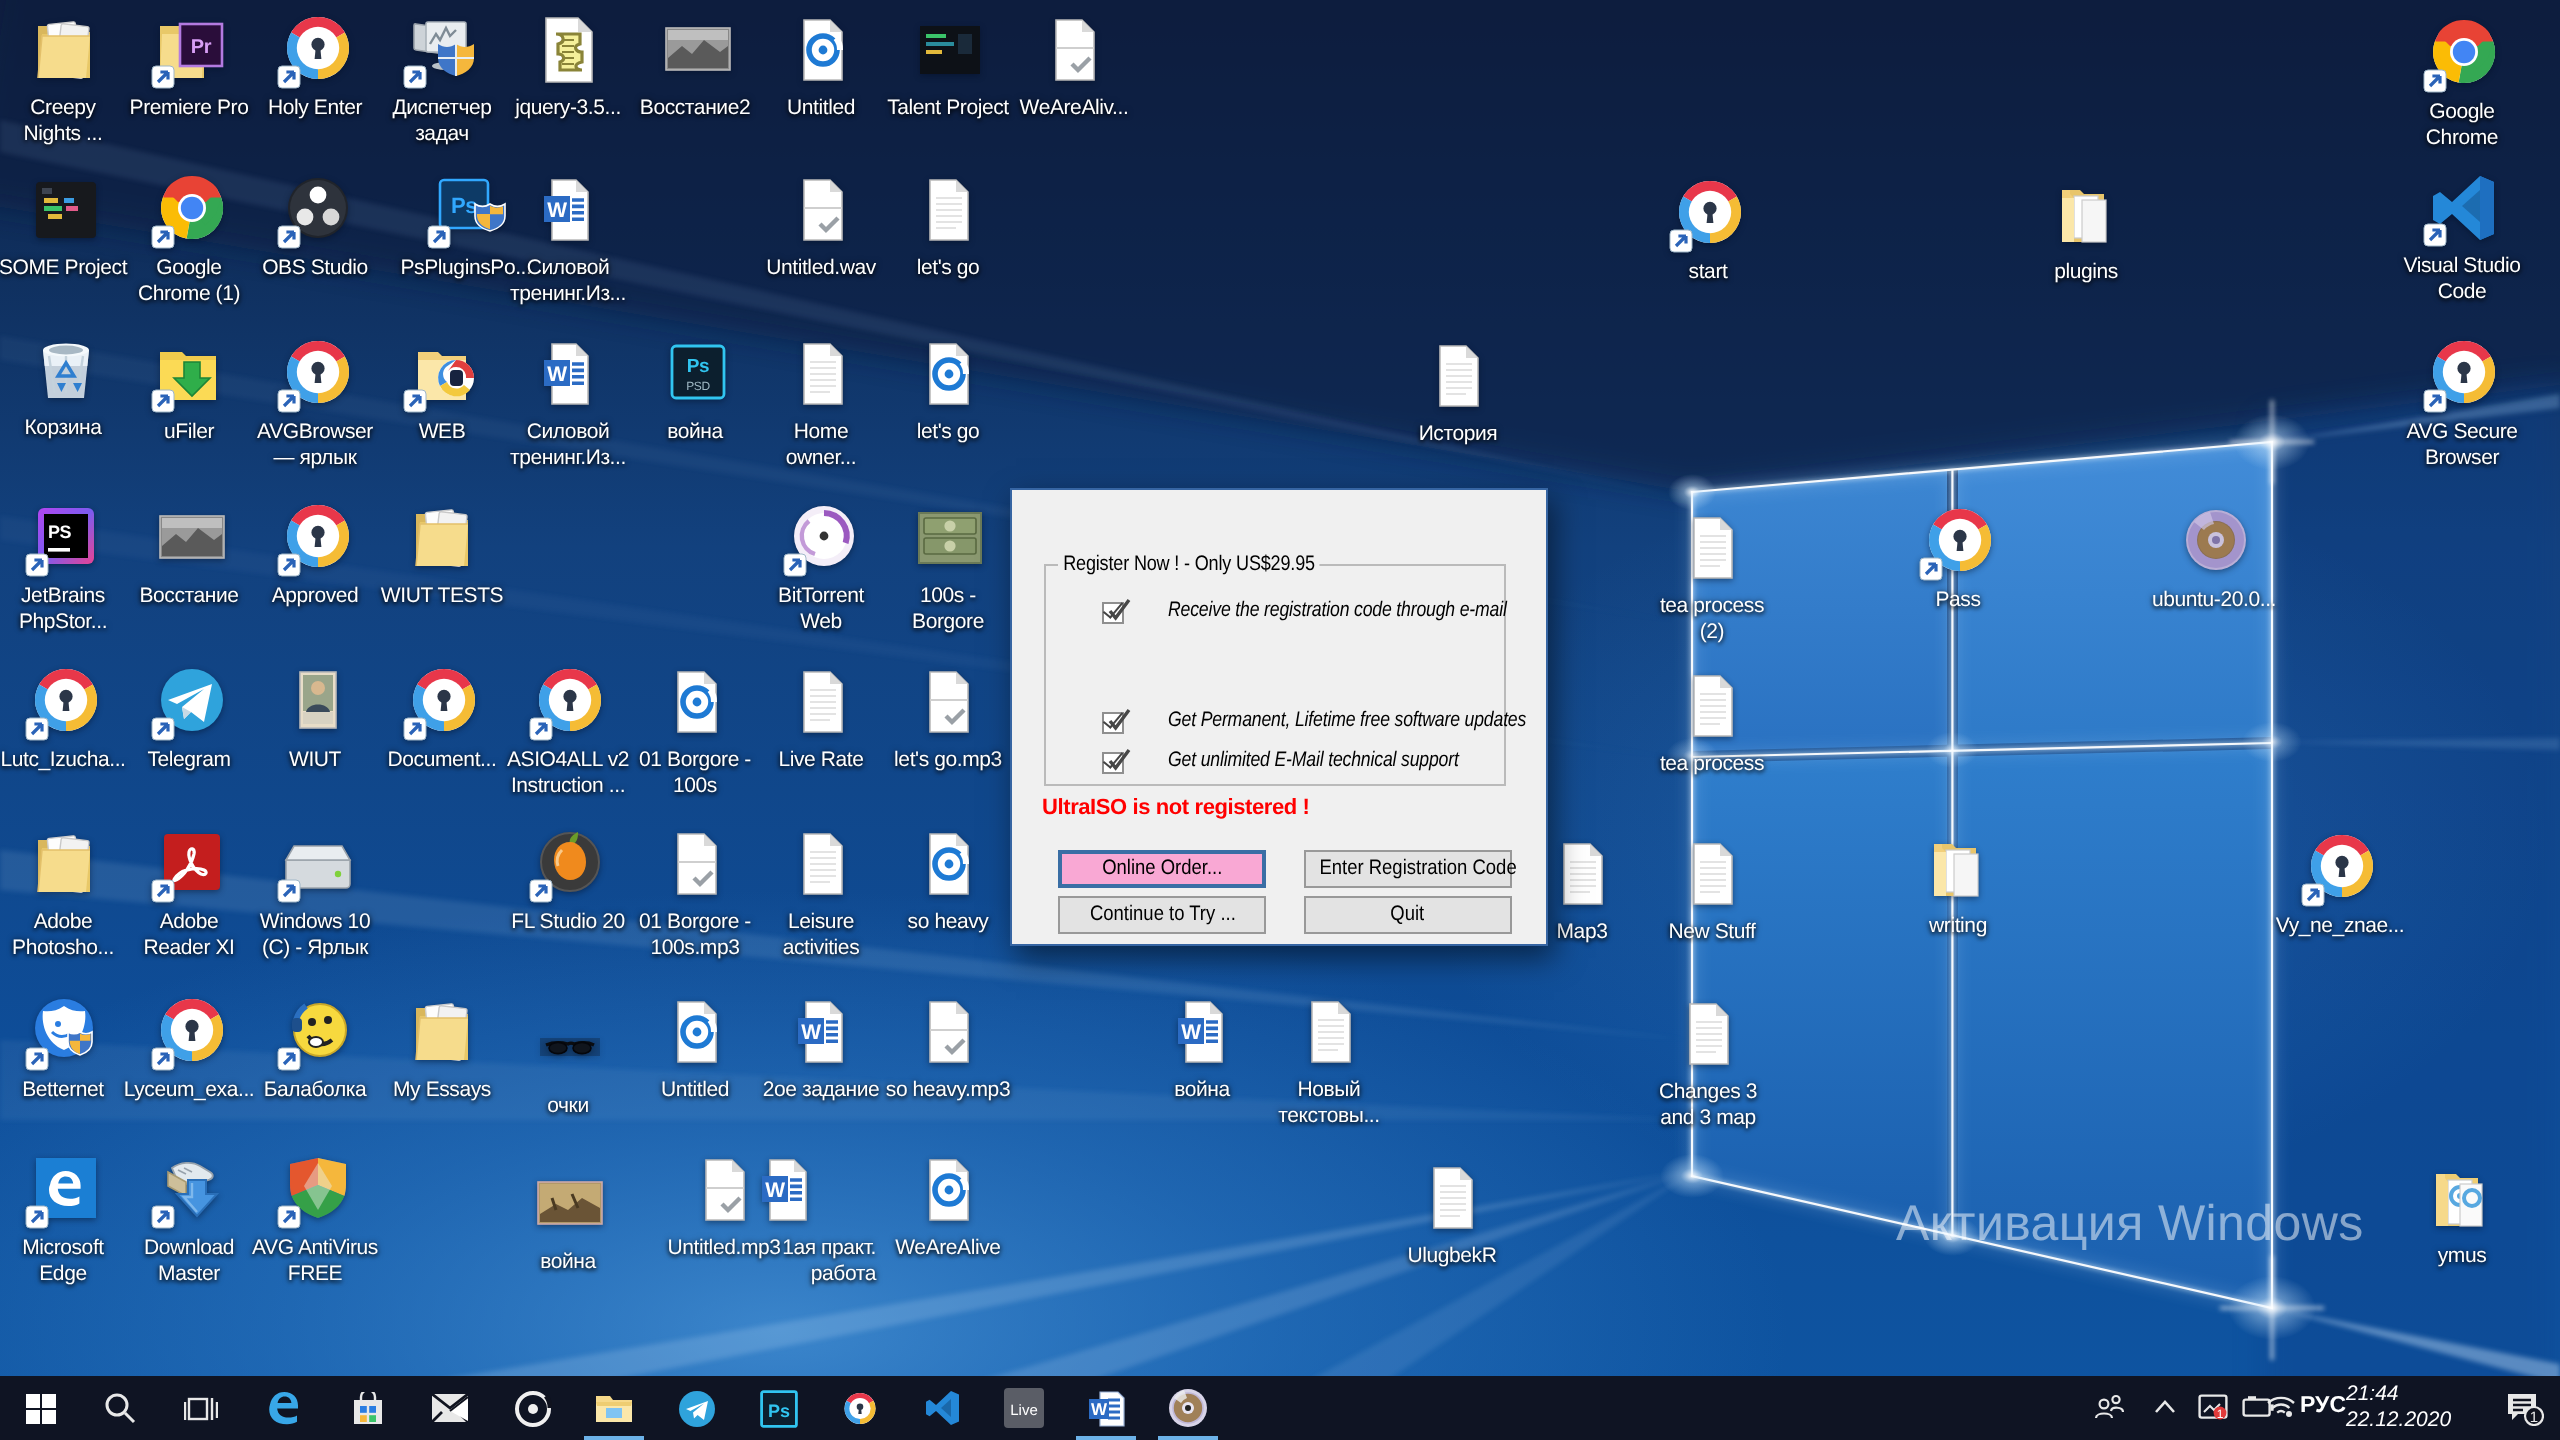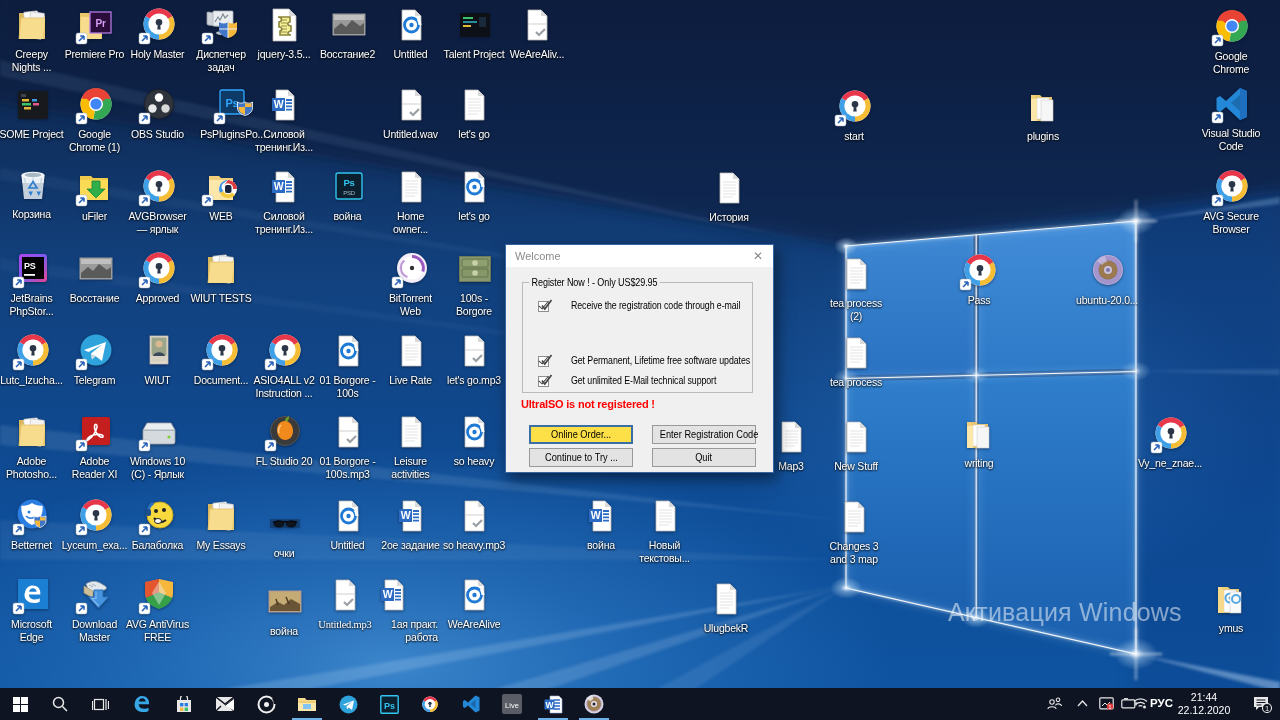--- a/index.html
+++ b/index.html
@@ -7,28 +7,28 @@
 .icon{position:absolute;width:90px;text-align:center;color:#fff;font-size:10.5px;letter-spacing:-0.2px;line-height:13px;}
 .icon .ig{height:37px;display:flex;align-items:flex-end;justify-content:center;}
 .icon .ig svg{filter:drop-shadow(0 1px 1.5px rgba(0,10,30,.45));}
 .icon .lbl{margin-top:3px;text-shadow:0 1px 2px rgba(0,0,0,.9),0 0 3px rgba(0,0,0,.65);}
 #dlg{position:absolute;left:505px;top:244px;width:269px;height:229px;background:#f0f0f0;border:1px solid #3665a3;box-shadow:3px 6px 14px rgba(0,0,0,.5);font-size:11px;color:#000;}
 #dlg .tb{height:22px;background:#fff;position:relative;}
 #dlg .tb .tt{position:absolute;left:9px;top:5px;color:#8a8a8a;font-size:11px;}
 #dlg .tb .x{position:absolute;right:10px;top:4px;color:#8a8a8a;font-size:12px;}
 #dlg .grp{position:absolute;left:16px;top:37px;width:231px;height:111px;border:1px solid #bababa;}
 #dlg .leg{position:absolute;left:6px;top:-7px;background:#f0f0f0;padding:0 3px;white-space:nowrap;font-size:10.5px;letter-spacing:-0.1px;transform:scaleX(0.86);transform-origin:0 50%;}
-.cbrow{position:absolute;left:15px;width:228px;}
+.cbrow{position:absolute;left:28px;width:228px;font-style:italic;}
 .cb{position:absolute;left:0;top:1px;width:11px;height:11px;background:#fff;border:1px solid #8f8f8f;}
 .cb:after{content:"";position:absolute;left:2px;top:-3px;width:4px;height:9px;border:solid #444;border-width:0 1.6px 1.6px 0;transform:rotate(40deg);}
 .cbt{margin-left:33px;display:block;white-space:nowrap;font-size:10.5px;letter-spacing:-0.1px;line-height:11.5px;transform:scaleX(0.84);transform-origin:0 50%;}
 #dlg .red{position:absolute;left:15px;top:153px;color:#f00;font-weight:bold;font-size:11px;letter-spacing:-0.2px;}
 .btn{position:absolute;width:104px;height:19px;background:#e3e3e3;border:1px solid #999;text-align:center;line-height:17px;font-size:10.5px;white-space:nowrap;}
 .btn .bt{display:inline-block;transform:scaleX(0.88);transform-origin:50% 50%;}
-.btn.foc{border:2px solid #3a6ea5;line-height:15px;background:#fde047;}
+.btn.foc{border:2px solid #3a6ea5;line-height:15px;background:#f9a8d4;}
 #taskbar{position:absolute;left:0;top:688px;width:1280px;height:32px;background:#0f1423;}
 .tbi{position:absolute;top:0;width:40px;height:32px;display:flex;align-items:center;justify-content:center;}
 .ul{position:absolute;top:30px;height:2px;background:#6cb2e8;}
 #tray{position:absolute;right:0;top:0;height:32px;width:260px;color:#fff;}
 #wm{position:absolute;left:948px;top:598px;color:rgba(255,255,255,.5);}
 #wm .l1{font-size:25px;letter-spacing:0.2px;}
 #wm .l2{font-size:13px;margin-top:6px;line-height:16.5px;color:rgba(255,255,255,.55);}
 </style></head>
 <body>
 <svg id="wall" viewBox="0 0 1280 720" preserveAspectRatio="none">
@@ -429,21 +429,21 @@
 <div class="icon" style="left:112.5px;top:8px;">
       <div class="ig">
         <svg width="42" height="40" viewBox="0 0 40 40">
           <use href="#avg"></use>
           <g>
             <rect x="1" y="28" width="11" height="11" rx="2" fill="#fff" stroke="#9fb6c8" stroke-width="0.5"></rect>
             <path d="M4 36 L9 31 M9 31 H5.2 M9 31 V34.8" stroke="#2a63b8" stroke-width="1.6" fill="none"></path>
           </g>
         </svg>
       </div>
-      <div class="lbl">Holy Master</div>
+      <div class="lbl">Holy Enter</div>
     </div>
 <div class="icon" style="left:176px;top:8px;">
       <div class="ig">
         <svg width="42" height="40" viewBox="0 0 40 40">
           <use href="#taskmgr"></use>
           <g>
             <rect x="1" y="28" width="11" height="11" rx="2" fill="#fff" stroke="#9fb6c8" stroke-width="0.5"></rect>
             <path d="M4 36 L9 31 M9 31 H5.2 M9 31 V34.8" stroke="#2a63b8" stroke-width="1.6" fill="none"></path>
           </g>
         </svg>
@@ -1115,21 +1115,21 @@
       <div class="lbl">AVG AntiVirus<br>FREE</div>
     </div>
 <div class="icon" style="left:239px;top:585px;">
       <div class="ig">
         <svg width="42" height="40" viewBox="0 0 40 40">
           <use href="#photosepia"></use>
         </svg>
       </div>
       <div class="lbl">война</div>
     </div>
-<div class="icon" style="left:300px;top:578px;font-family:Liberation Serif, serif;">
+<div class="icon" style="left:317px;top:578px;">
       <div class="ig">
         <svg width="42" height="40" viewBox="0 0 40 40">
           <use href="#pagecheck"></use>
         </svg>
       </div>
       <div class="lbl">Untitled.mp3</div>
     </div>
 <div class="icon" style="left:348px;top:578px;text-align:right;">
       <div class="ig">
         <svg width="42" height="40" viewBox="0 0 40 40">
@@ -1157,24 +1157,20 @@
 <div class="icon" style="left:1186px;top:582px;">
       <div class="ig">
         <svg width="42" height="40" viewBox="0 0 40 40">
           <use href="#ymusf"></use>
         </svg>
       </div>
       <div class="lbl">ymus</div>
     </div>
 </div>
 <div id="dlg">
-<div class="tb">
-      <span class="tt">Welcome</span>
-      <span class="x">✕</span>
-    </div>
 <div class="grp">
 <span class="leg">Register Now ! - Only US$29.95</span>
 <div class="cbrow" style="top:17px;">
         <span class="cb">
           <svg style="position:absolute;left:1px;top:-4px;overflow:visible;" width="13" height="14" viewBox="0 0 13 14">
             <path d="M2 7.5 L4.8 11 L11.5 2" stroke="#474747" stroke-width="1.7" fill="none"></path>
           </svg>
         </span>
         <span class="cbt">Receive the registration code through e-mail</span>
       </div>
@@ -1341,21 +1337,21 @@
       </svg>
 <svg style="position:absolute;right:132px;top:9px;" width="15" height="12" viewBox="0 0 15 12">
         <g fill="none" stroke="#e8e8e8" stroke-width="1.2">
           <path d="M1 4.5 a9.5 9.5 0 0 1 13 0"></path>
           <path d="M3.3 7 a6 6 0 0 1 8.4 0"></path>
           <path d="M5.6 9.3 a3 3 0 0 1 3.8 0"></path>
         </g>
         <circle cx="11.5" cy="10" r="1.5" fill="#e8e8e8"></circle>
       </svg>
 <div style="position:absolute;right:107px;top:9px;font-size:11.5px;font-weight:bold;color:#fff;">РУС</div>
-<div style="position:absolute;right:45px;top:3px;width:62px;font-size:10.5px;text-align:center;line-height:13px;color:#fff;">21:44<br>22.12.2020</div>
+<div style="position:absolute;right:45px;top:3px;width:62px;font-size:10.5px;text-align:left;line-height:13px;color:#fff;font-style:italic;">21:44<br>22.12.2020</div>
 <svg style="position:absolute;right:8px;top:8px;" width="19" height="17" viewBox="0 0 19 17">
         <path d="M1 1 h14 v10 h-9 l-3 3 v-3 h-2 z" fill="#e8e8e8"></path>
         <g stroke="#10131f" stroke-width="1.2">
           <path d="M3.5 4 h9 M3.5 6.5 h9 M3.5 9 h5"></path>
         </g>
         <circle cx="14" cy="12" r="4.5" fill="#10131f" stroke="#e8e8e8" stroke-width="1.1"></circle>
         <text x="14" y="15" font-size="7.5" fill="#e8e8e8" text-anchor="middle" font-family="Liberation Sans">1</text>
       </svg>
 </div>
 </div>

